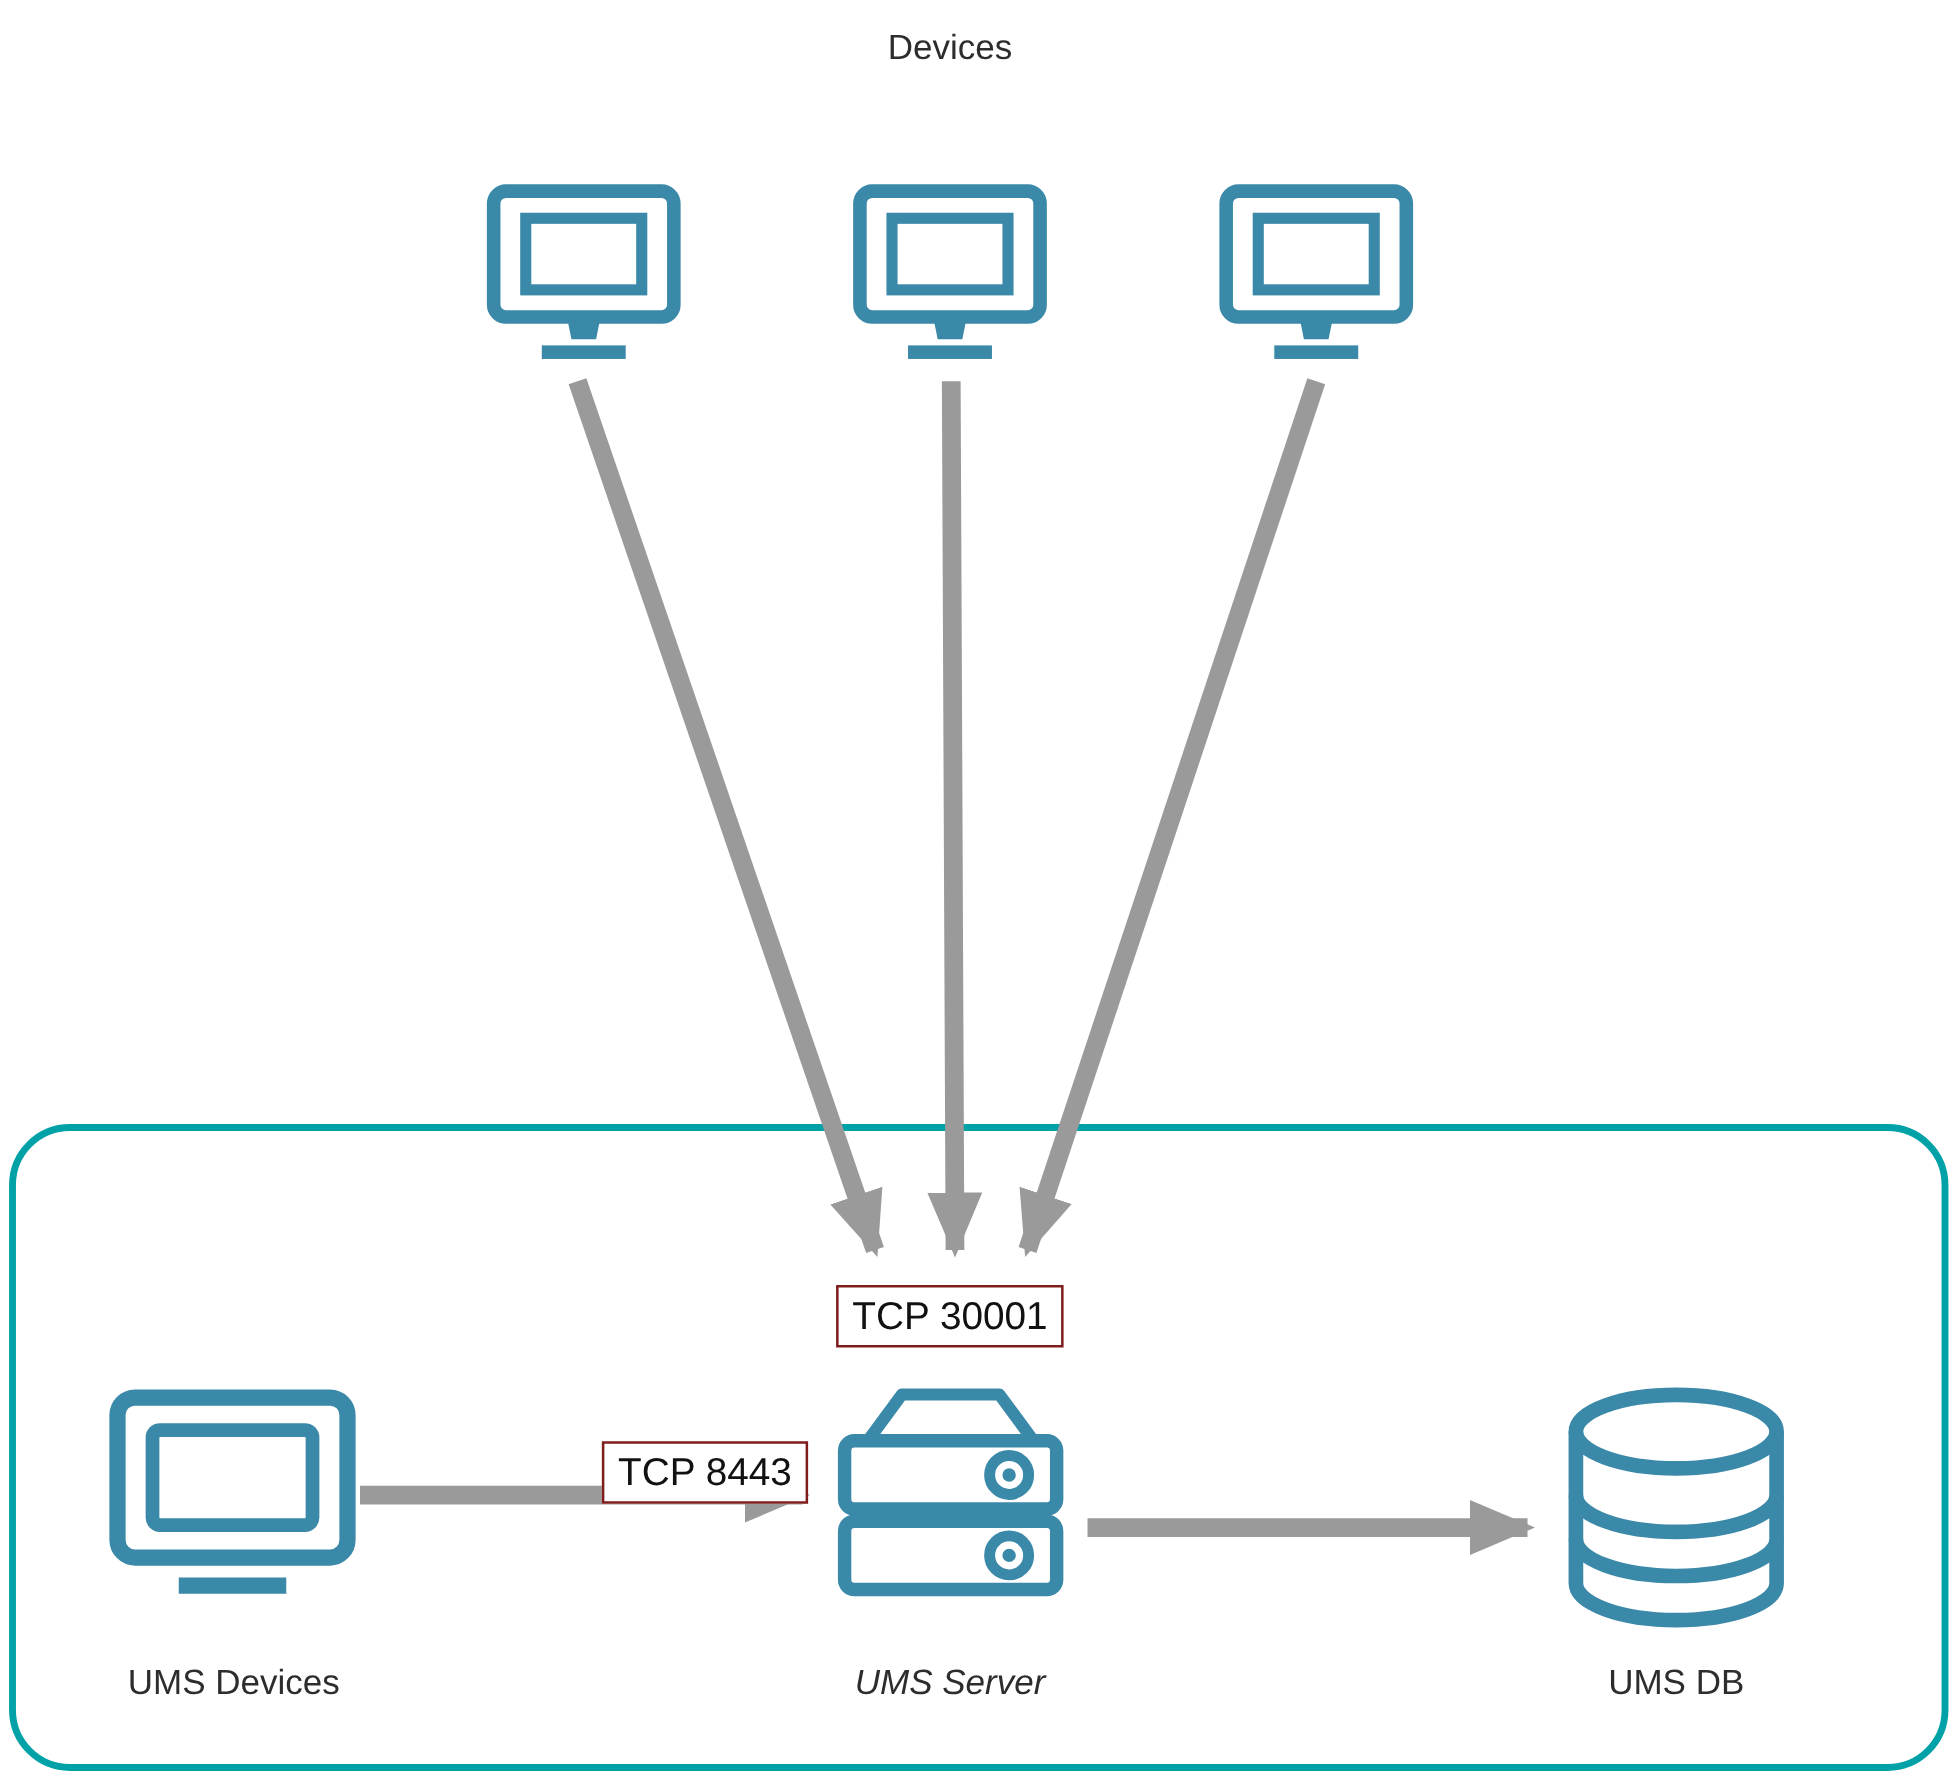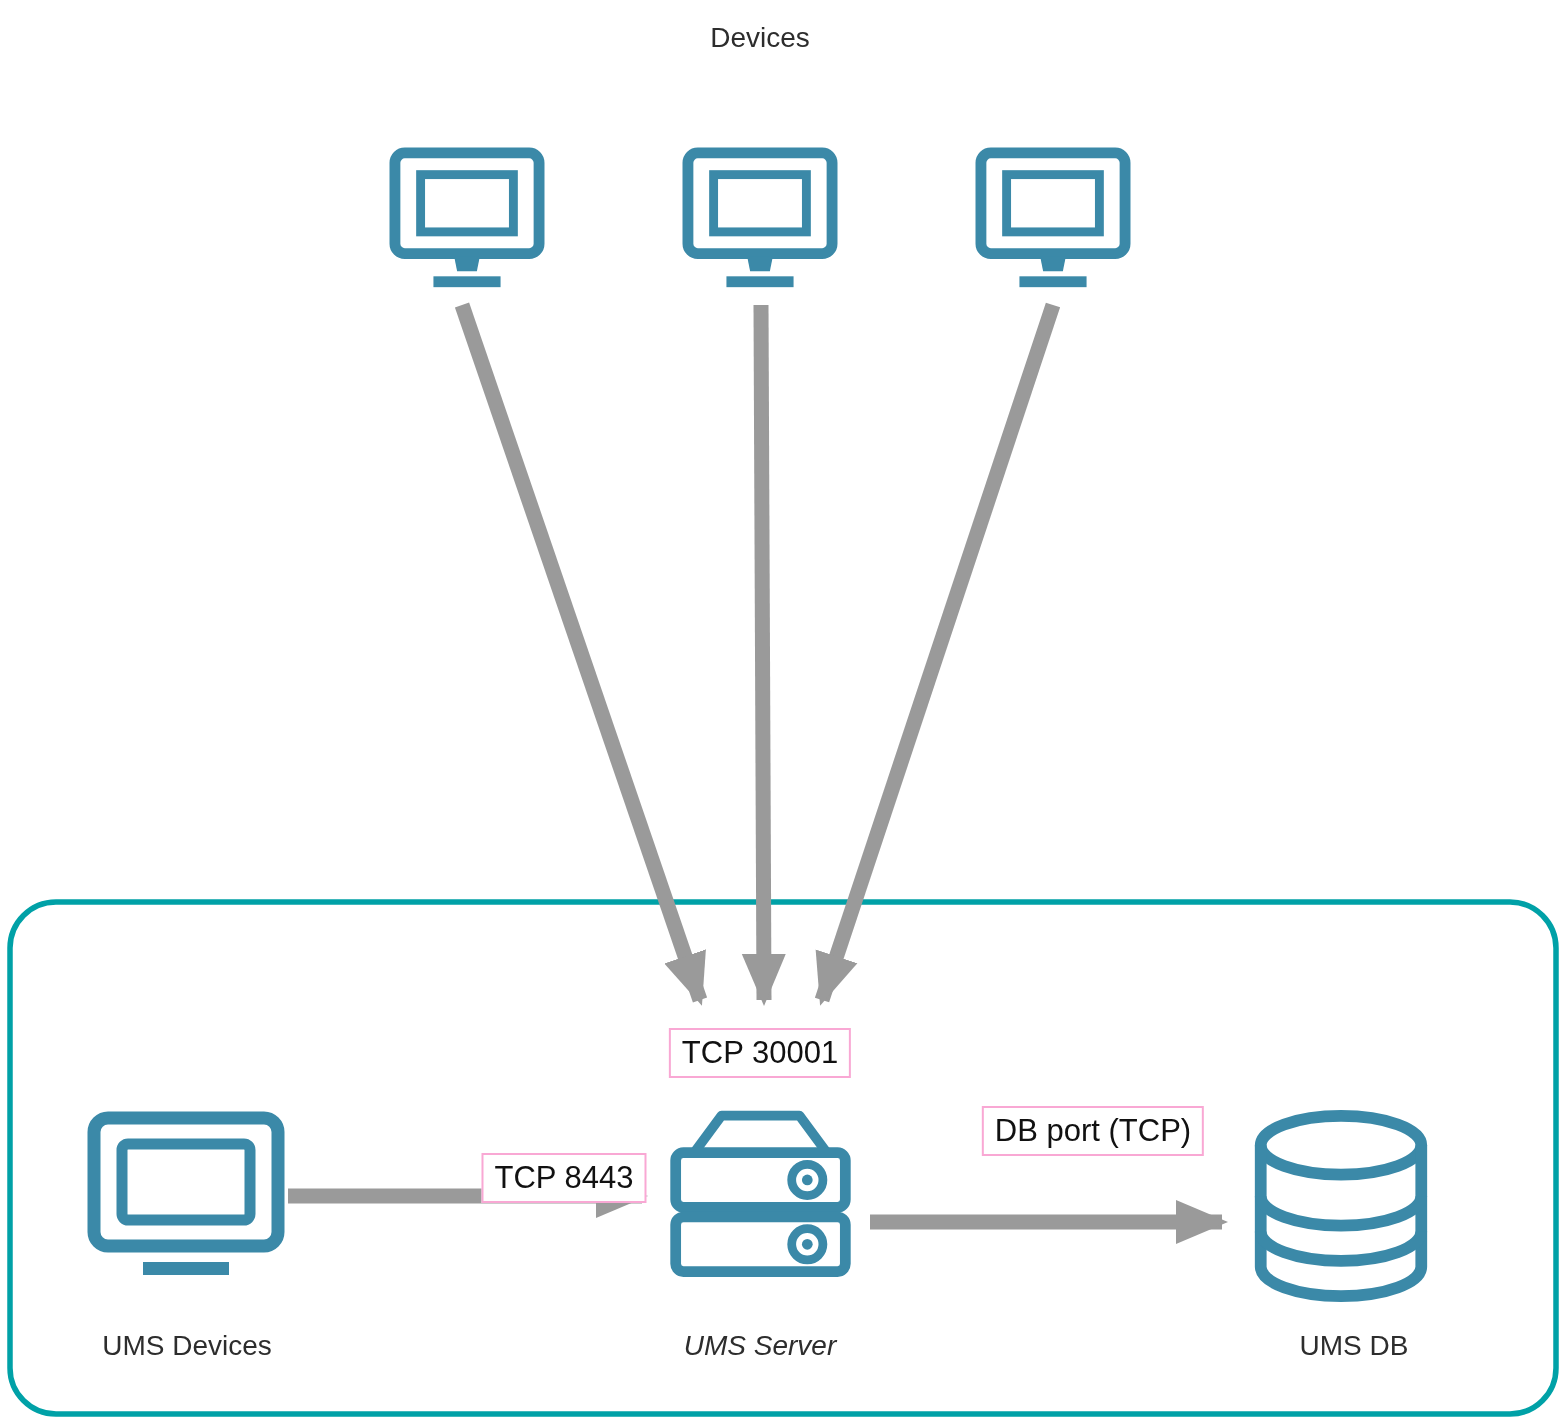--- a/index.html
+++ b/index.html
@@ -10,21 +10,21 @@
   .stroke { fill:none; stroke:var(--icon-stroke,#3B89A8); }
   .fillc  { fill:var(--icon-stroke,#3B89A8); }
   .arrow-line { stroke:var(--arrow,#9A9A9A); }
   .arrow-head { fill:var(--arrow,#9A9A9A); }
   .boundary { stroke:var(--boundary,#00A1A7); fill:none; }
   .diagram-label {
     position:absolute; font-size:28px; color:#2d2d2d; white-space:nowrap;
     transform:translateX(-50%);
   }
   .port-box {
-    position:absolute; background:#ffffff; border:2px solid #f9a8d4;
+    position:absolute; background:#ffffff; border:2px solid #7f1d1d;
     font-size:31px; color:#111111; white-space:nowrap;
     padding:5px 11px; transform:translateX(-50%);
     display:flex; align-items:center; justify-content:center;
   }
 </style>
 </head>
 <body>
 
 <div class="canvas">
 
@@ -67,21 +67,20 @@
     <svg viewBox="0 0 160 156" width="158" height="154">
       <rect x="7" y="7" width="146" height="102" rx="10" class="stroke" stroke-width="11"></rect>
       <rect x="33" y="29" width="94" height="58" class="stroke" stroke-width="9"></rect>
       <path d="M67,112 h26 l-3,15 h-20 z" class="fillc"></path>
       <rect x="46" y="132" width="68" height="11" class="fillc"></rect>
     </svg>
   </div>
 
   <div class="port-box" style="left:760px; top:1028px;">TCP 30001</div>
   <div class="port-box" style="left:564px; top:1153px;">TCP 8443</div>
-  <div class="port-box" style="left:1093px; top:1106px;">DB port (TCP)</div>
 
   <div class="icon" style="left:86px; top:1110px;">
     <svg viewBox="0 0 200 180" width="200" height="180">
       <rect x="8" y="8" width="184" height="128" rx="14" class="stroke" stroke-width="13"></rect>
       <rect x="36" y="34" width="128" height="76" rx="6" class="stroke" stroke-width="11"></rect>
       <rect x="57" y="152" width="86" height="13" class="fillc"></rect>
     </svg>
   </div>
 
   <div class="icon" style="left:663px; top:1100px;">
@@ -100,15 +99,15 @@
     <svg viewBox="0 0 190 210" width="186" height="206">
       <ellipse cx="95" cy="44" rx="82" ry="30" class="stroke" stroke-width="12"></ellipse>
       <path d="M13,44 V168 A82,30 0 0 0 177,168 V44" class="stroke" stroke-width="12"></path>
       <path d="M13,96 A82,30 0 0 0 177,96" class="stroke" stroke-width="12"></path>
       <path d="M13,132 A82,30 0 0 0 177,132" class="stroke" stroke-width="12"></path>
     </svg>
   </div>
 
   <div class="diagram-label" style="left:187px; top:1330px;">UMS Devices</div>
   <div class="diagram-label" style="left:760px; top:1330px;font-style:italic;">UMS Server</div>
-  <div class="diagram-label" style="left:1341px; top:1330px;margin-left:13px;">UMS DB</div>
+  <div class="diagram-label" style="left:1341px; top:1330px;">UMS DB</div>
 
 </div>
 
 </body></html>

